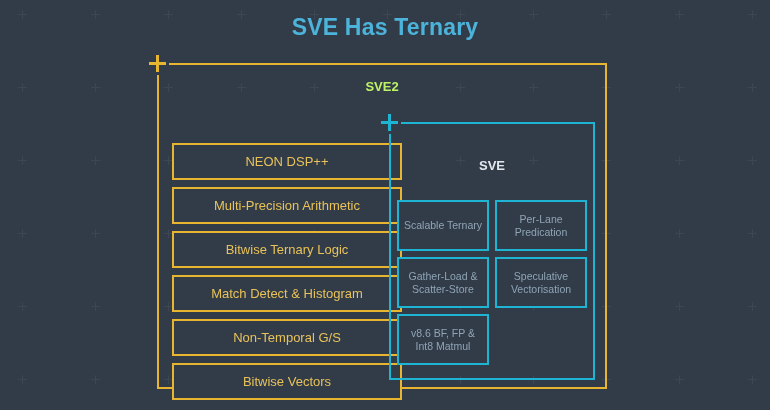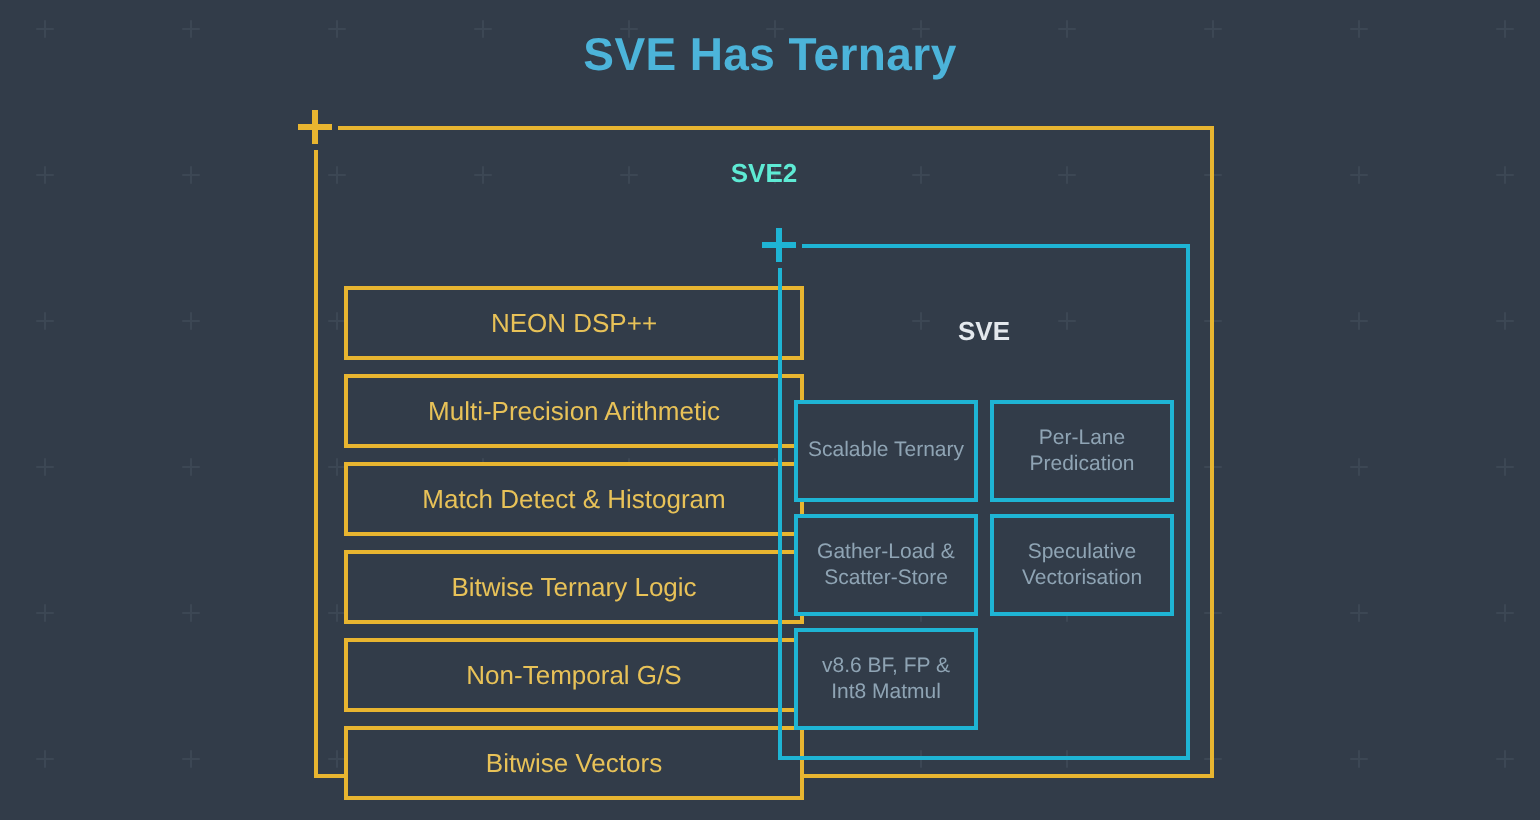--- a/index.html
+++ b/index.html
@@ -101,21 +101,21 @@
   .plus-cyan   { color: #1eb4d4; left: 381px; top: 114px; }
 
   .sve2-label {
     position: absolute;
     top: 79px;
     left: 157px;
     width: 450px;
     text-align: center;
     font-size: 13px;
     font-weight: bold;
-    color: #5eead4;
+    color: #bef264;
     z-index: 4;
   }
 
   
   .yellow-col {
     position: absolute;
     left: 172px;
     top: 118px;
     width: 230px;
     z-index: 3;
@@ -267,22 +267,22 @@
 
 <div class="title">SVE Has Ternary</div>
 
 <div class="sve2-box"></div>
 <div class="corner-plus plus-yellow"></div>
 <div class="sve2-label">SVE2</div>
 
 <div class="yellow-col">
   <div class="y-item">NEON DSP++</div>
   <div class="y-item">Multi-Precision Arithmetic</div>
+  <div class="y-item">Bitwise Ternary Logic</div>
   <div class="y-item">Match Detect &amp; Histogram</div>
-  <div class="y-item">Bitwise Ternary Logic</div>
   <div class="y-item">Non-Temporal G/S</div>
   <div class="y-item">Bitwise Vectors</div>
 </div>
 
 <div class="sve-box"></div>
 <div class="corner-plus plus-cyan"></div>
 <div class="sve-label">SVE</div>
 
 <div class="cyan-grid">
   <div class="c-item">Scalable Ternary</div>

